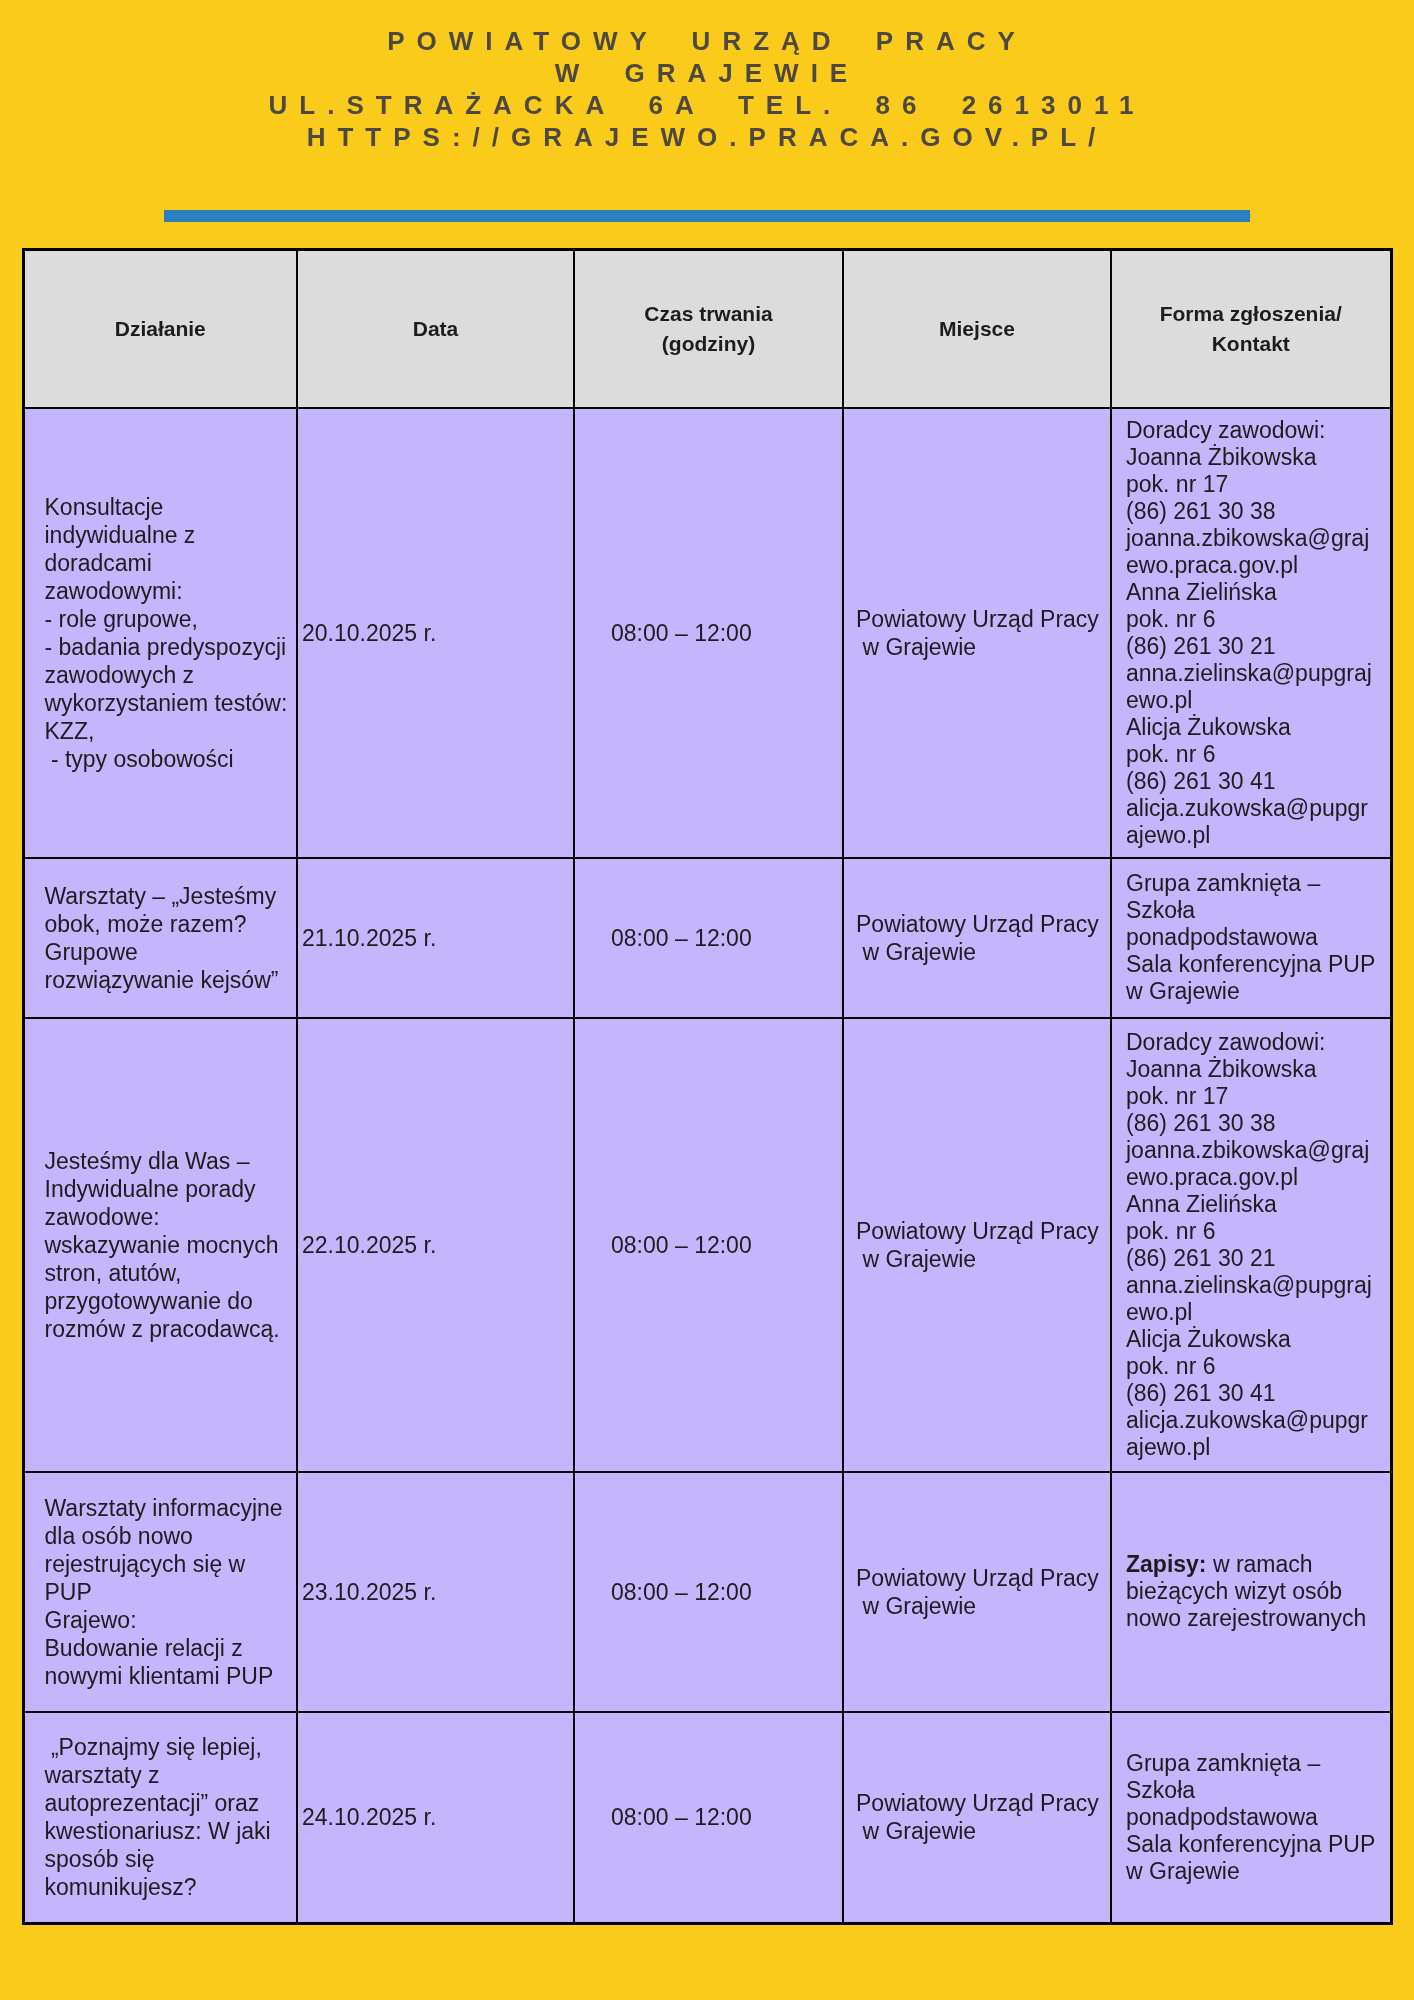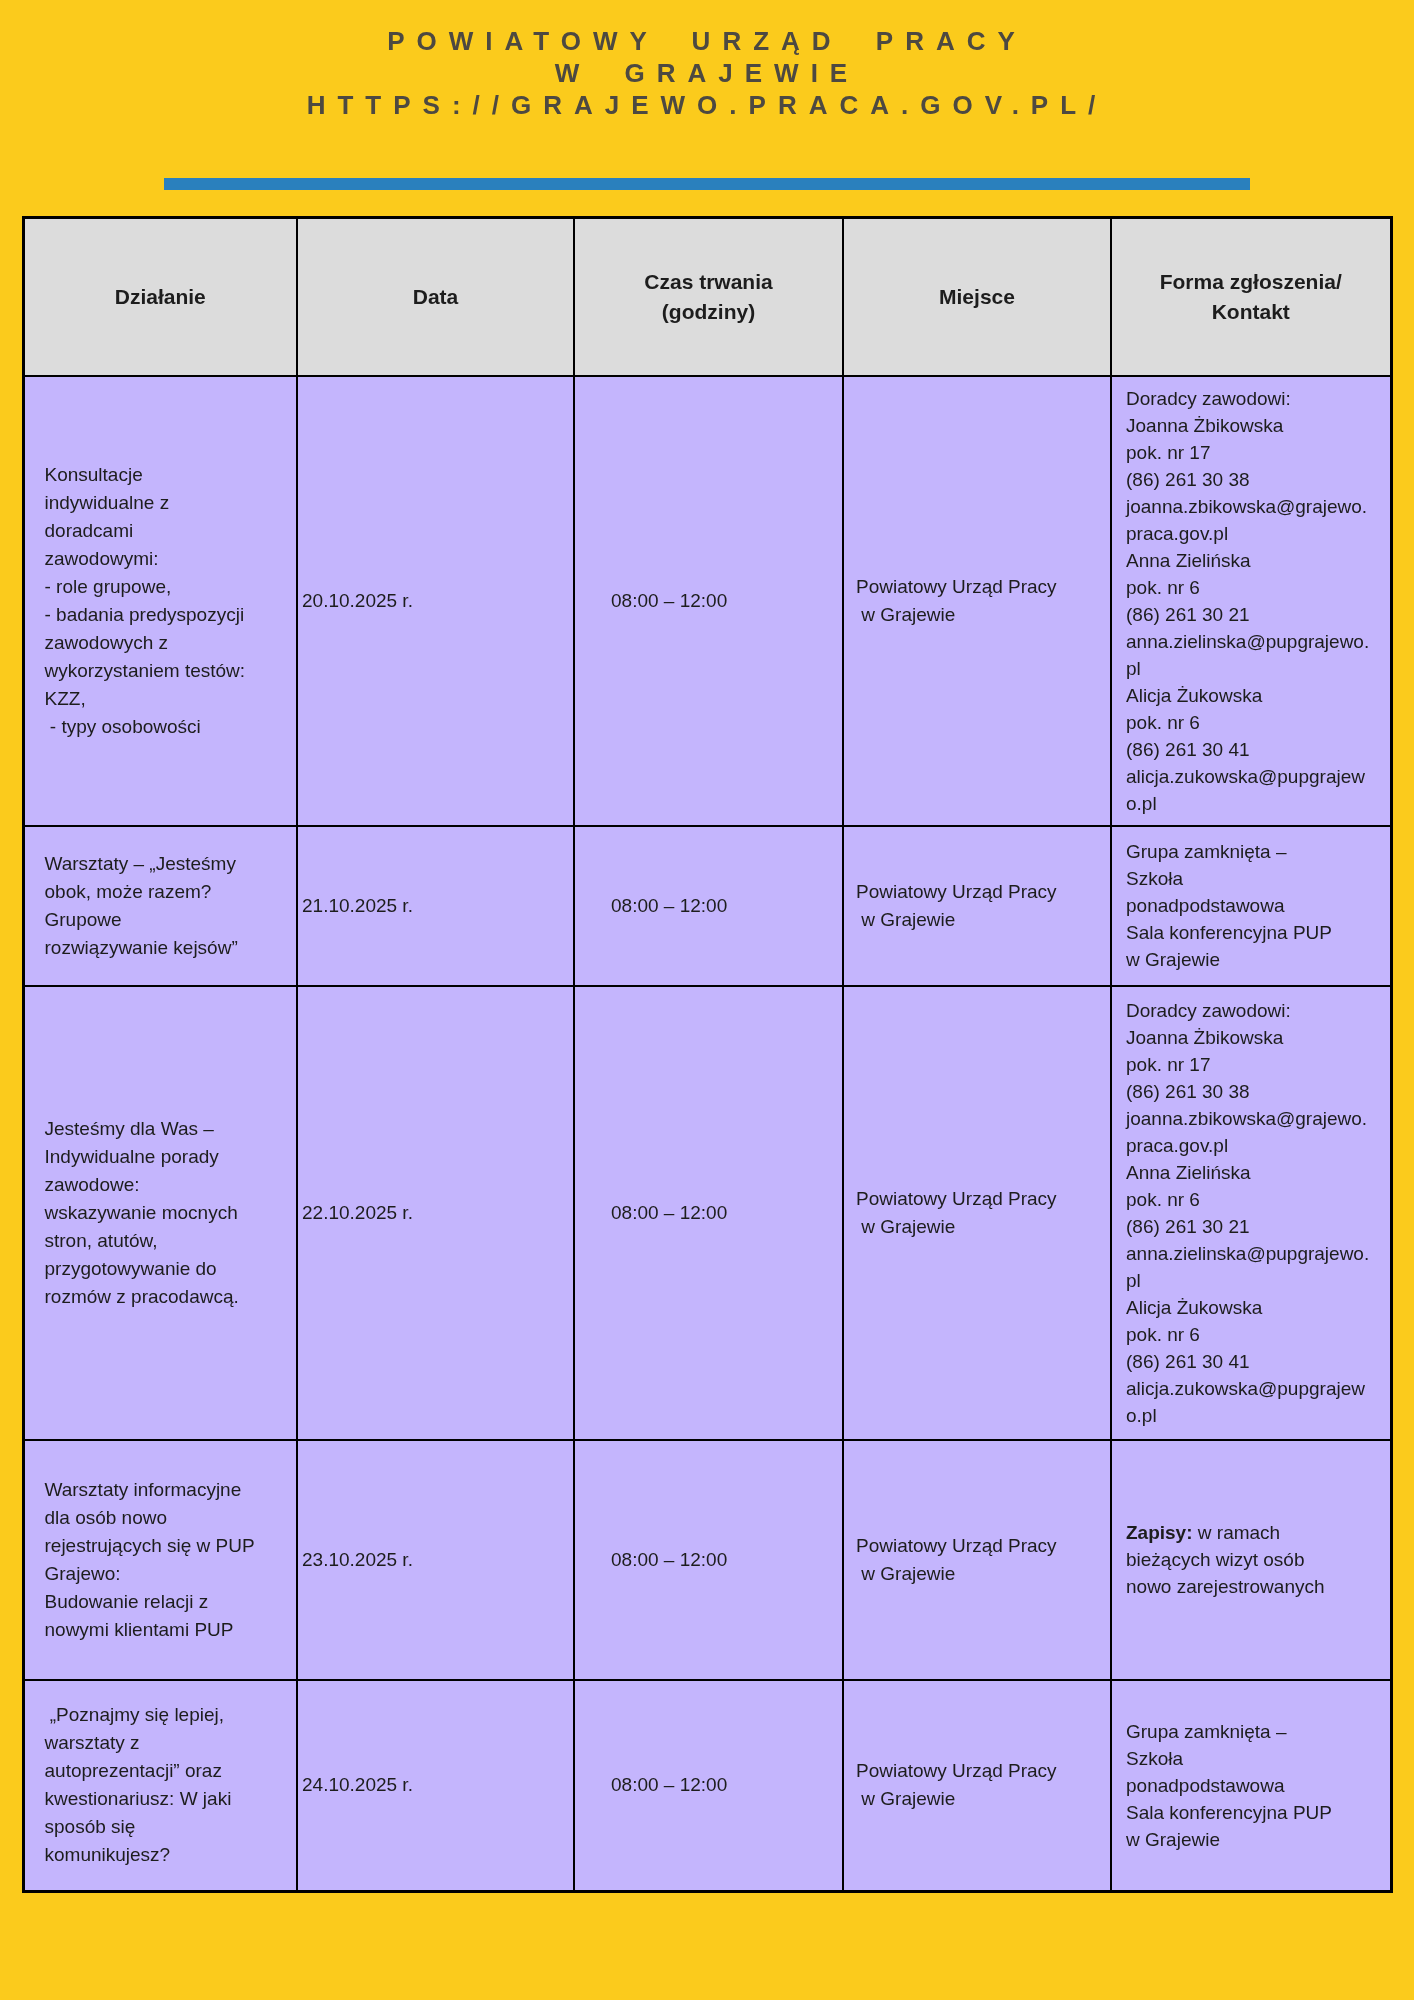--- a/index.html
+++ b/index.html
@@ -55,21 +55,21 @@
     background:var(--table-header-bg);
     font-size:21px;
     font-weight:700;
     line-height:30px;
     text-align:center;
     vertical-align:middle;
     padding:8px 6px;
   }
   td{
     vertical-align:middle;
-    font-size:19px;
+    font-size:23px;
     line-height:28px;
     text-align:left;
     padding:8px 10px;
   }
   .cell-text{
     display:block;
     white-space:pre-wrap;
     overflow-wrap:anywhere;
   }
   .th-text{display:block;white-space:pre-wrap;}
@@ -86,20 +86,21 @@
   td.c5{padding:8px 14px;}
   td.c5 .cell-text{line-height:27px;}
   .bold-lead{font-weight:700;text-align:right;}
 </style>
 </head>
 <body>
 
 <header class="top">
   <div class="top-line">POWIATOWY URZĄD PRACY</div>
   <div class="top-line">W GRAJEWIE</div>
+  <div class="top-line">UL.STRAŻACKA 6A TEL. 86 2613011</div>
   <div class="top-line">HTTPS://GRAJEWO.PRACA.GOV.PL/</div>
 </header>
 
 <div class="divider"></div>
 
 <table class="schedule">
   <colgroup>
     <col style="width:274px">
       <col style="width:277px">
       <col style="width:269px">

